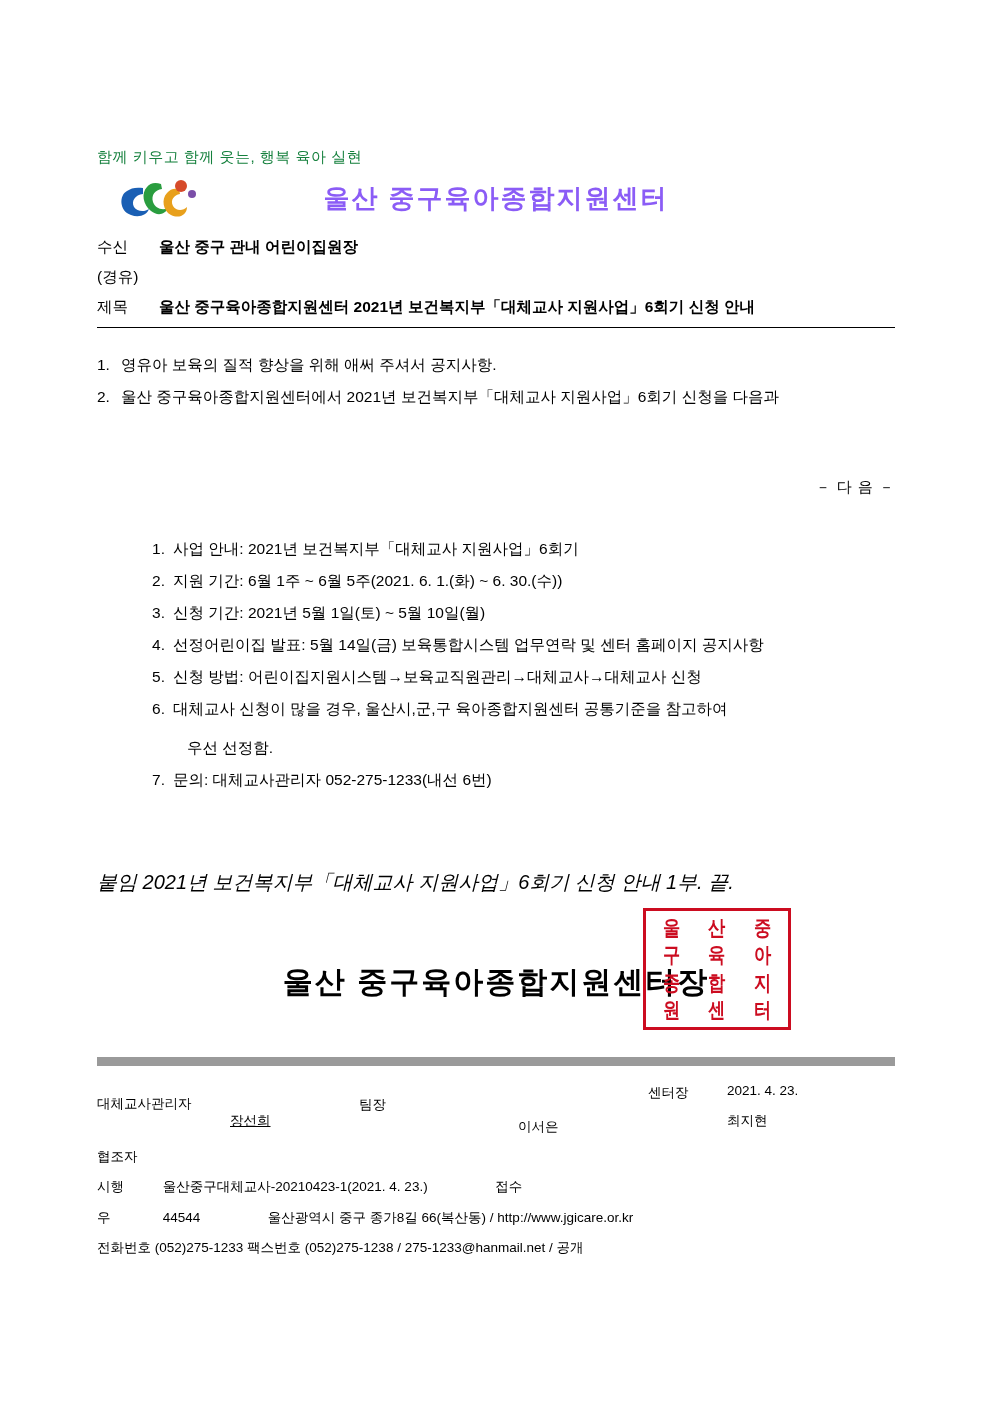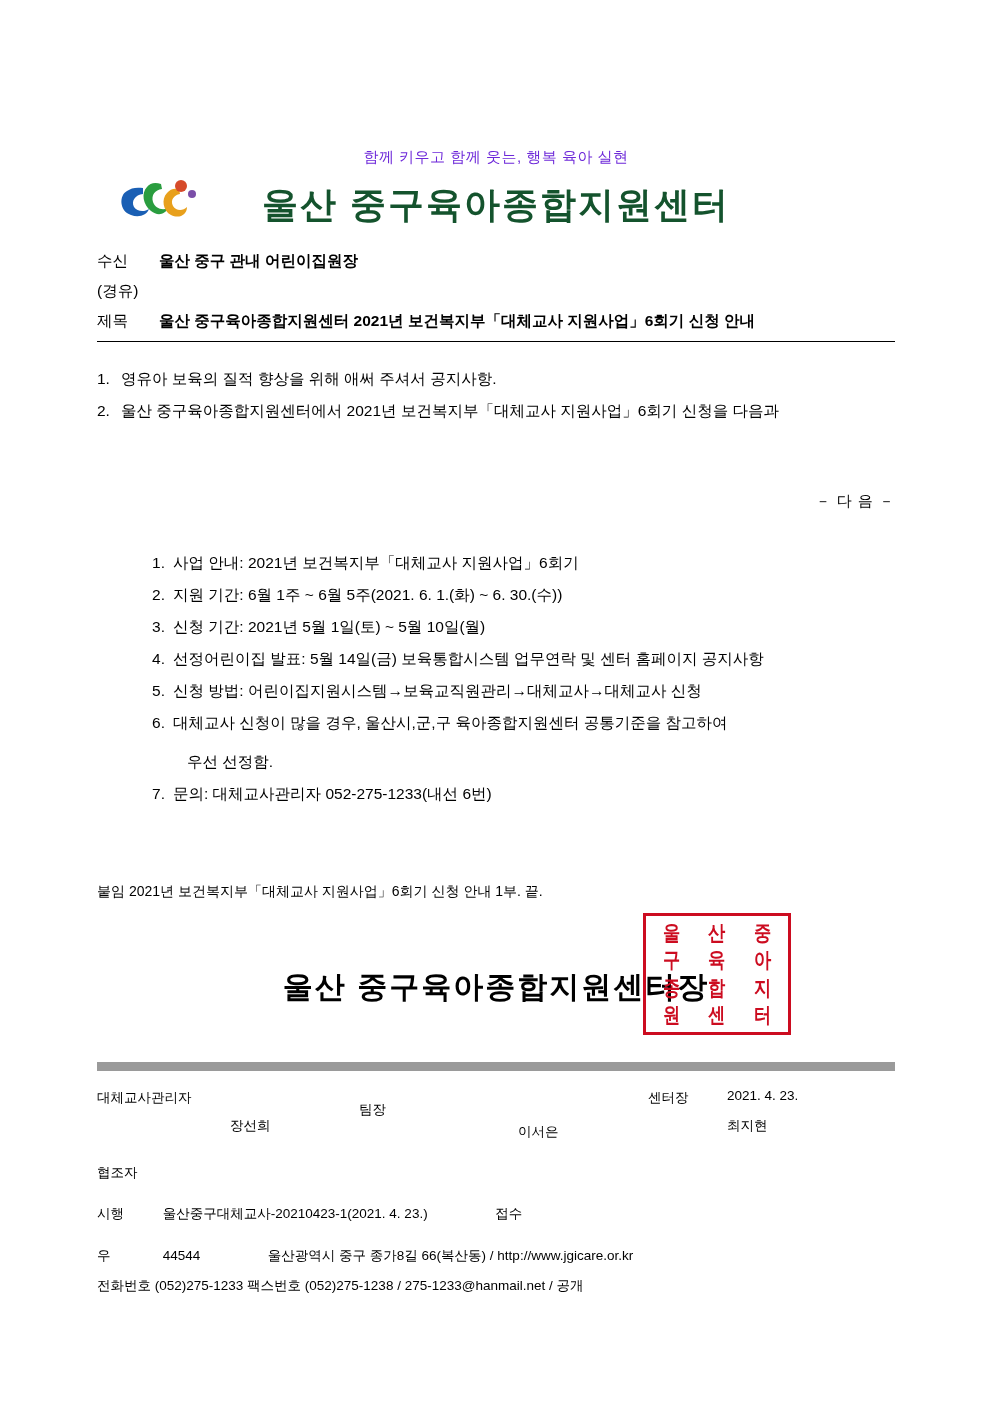--- a/index.html
+++ b/index.html
@@ -18,45 +18,44 @@
   .page {
     position: relative;
     width: 992px;
     height: 1403px;
     box-sizing: border-box;
     padding: 0 97px;
   }
 
   
   .slogan {
-    text-align: center;
     font-size: 15px;
     letter-spacing: 0.5px;
     margin-top: 148px;
-    color: #6d28d9;
+    color: #15803d;
   }
   .title-row {
     display: flex;
     align-items: center;
     justify-content: center;
     margin-top: 14px;
     position: relative;
   }
   .logo {
     position: absolute;
     left: 20px;
     top: -4px;
     width: 92px;
     height: 54px;
   }
   .org-title {
-    font-size: 36px;
+    font-size: 26px;
     font-weight: bold;
     letter-spacing: 2px;
-    color: #14532d;
+    color: #8b5cf6;
     white-space: nowrap;
   }
 
   
   .addr-block {
     margin-top: 16px;
     font-size: 15.5px;
     line-height: 1.95;
   }
   .addr-line {
@@ -124,21 +123,22 @@
     flex: 1;
   }
   .detail-text .cont {
     display: block;
     text-indent: 14px;
     margin-top: 8px;
   }
 
   .attachment {
     margin-top: 74px;
-    font-size: 14px;
+    font-size: 20px;
+    font-style: italic;
   }
 
   
   .signature {
     position: relative;
     text-align: center;
     margin-top: 66px;
     font-size: 30px;
     font-weight: bold;
     letter-spacing: 2px;
@@ -191,21 +191,20 @@
     position: absolute;
     white-space: nowrap;
   }
   .f-line {
     display: block;
     white-space: nowrap;
   }
   .f-line .lab {
     display: inline-block;
     min-width: 62px;
-    margin-top: 11px;
   }
   .f-line .gap {
     display: inline-block;
     width: 60px;
   }
 </style>
 </head>
 <body>
 
 <div class="page">
@@ -307,22 +306,22 @@
       <span>원</span>
       <span>센</span>
       <span>터</span>
     </span>
   </div>
 
   <div class="footer-bar"></div>
 
   <div class="footer">
     <div class="sign-row">
-      <span style="left:0; top:0;">대체교사관리자</span>
-      <span style="left:133px; top:28px;">장선희</span>
+      <span style="left:0; top:11px;">대체교사관리자</span>
+      <span style="left:133px; top:28px;text-decoration:underline;">장선희</span>
       <span style="left:262px; top:12px;">팀장</span>
       <span style="left:421px; top:34px;">이서은</span>
       <span style="left:551px; top:0px;text-align:right;">센터장</span>
       <span style="left:630px; top:28px;">최지현</span>
       <span style="left:630px; top:-2px;">2021. 4. 23.</span>
     </div>
 
     <span class="f-line">
       <span class="lab">협조자</span>
     </span>

